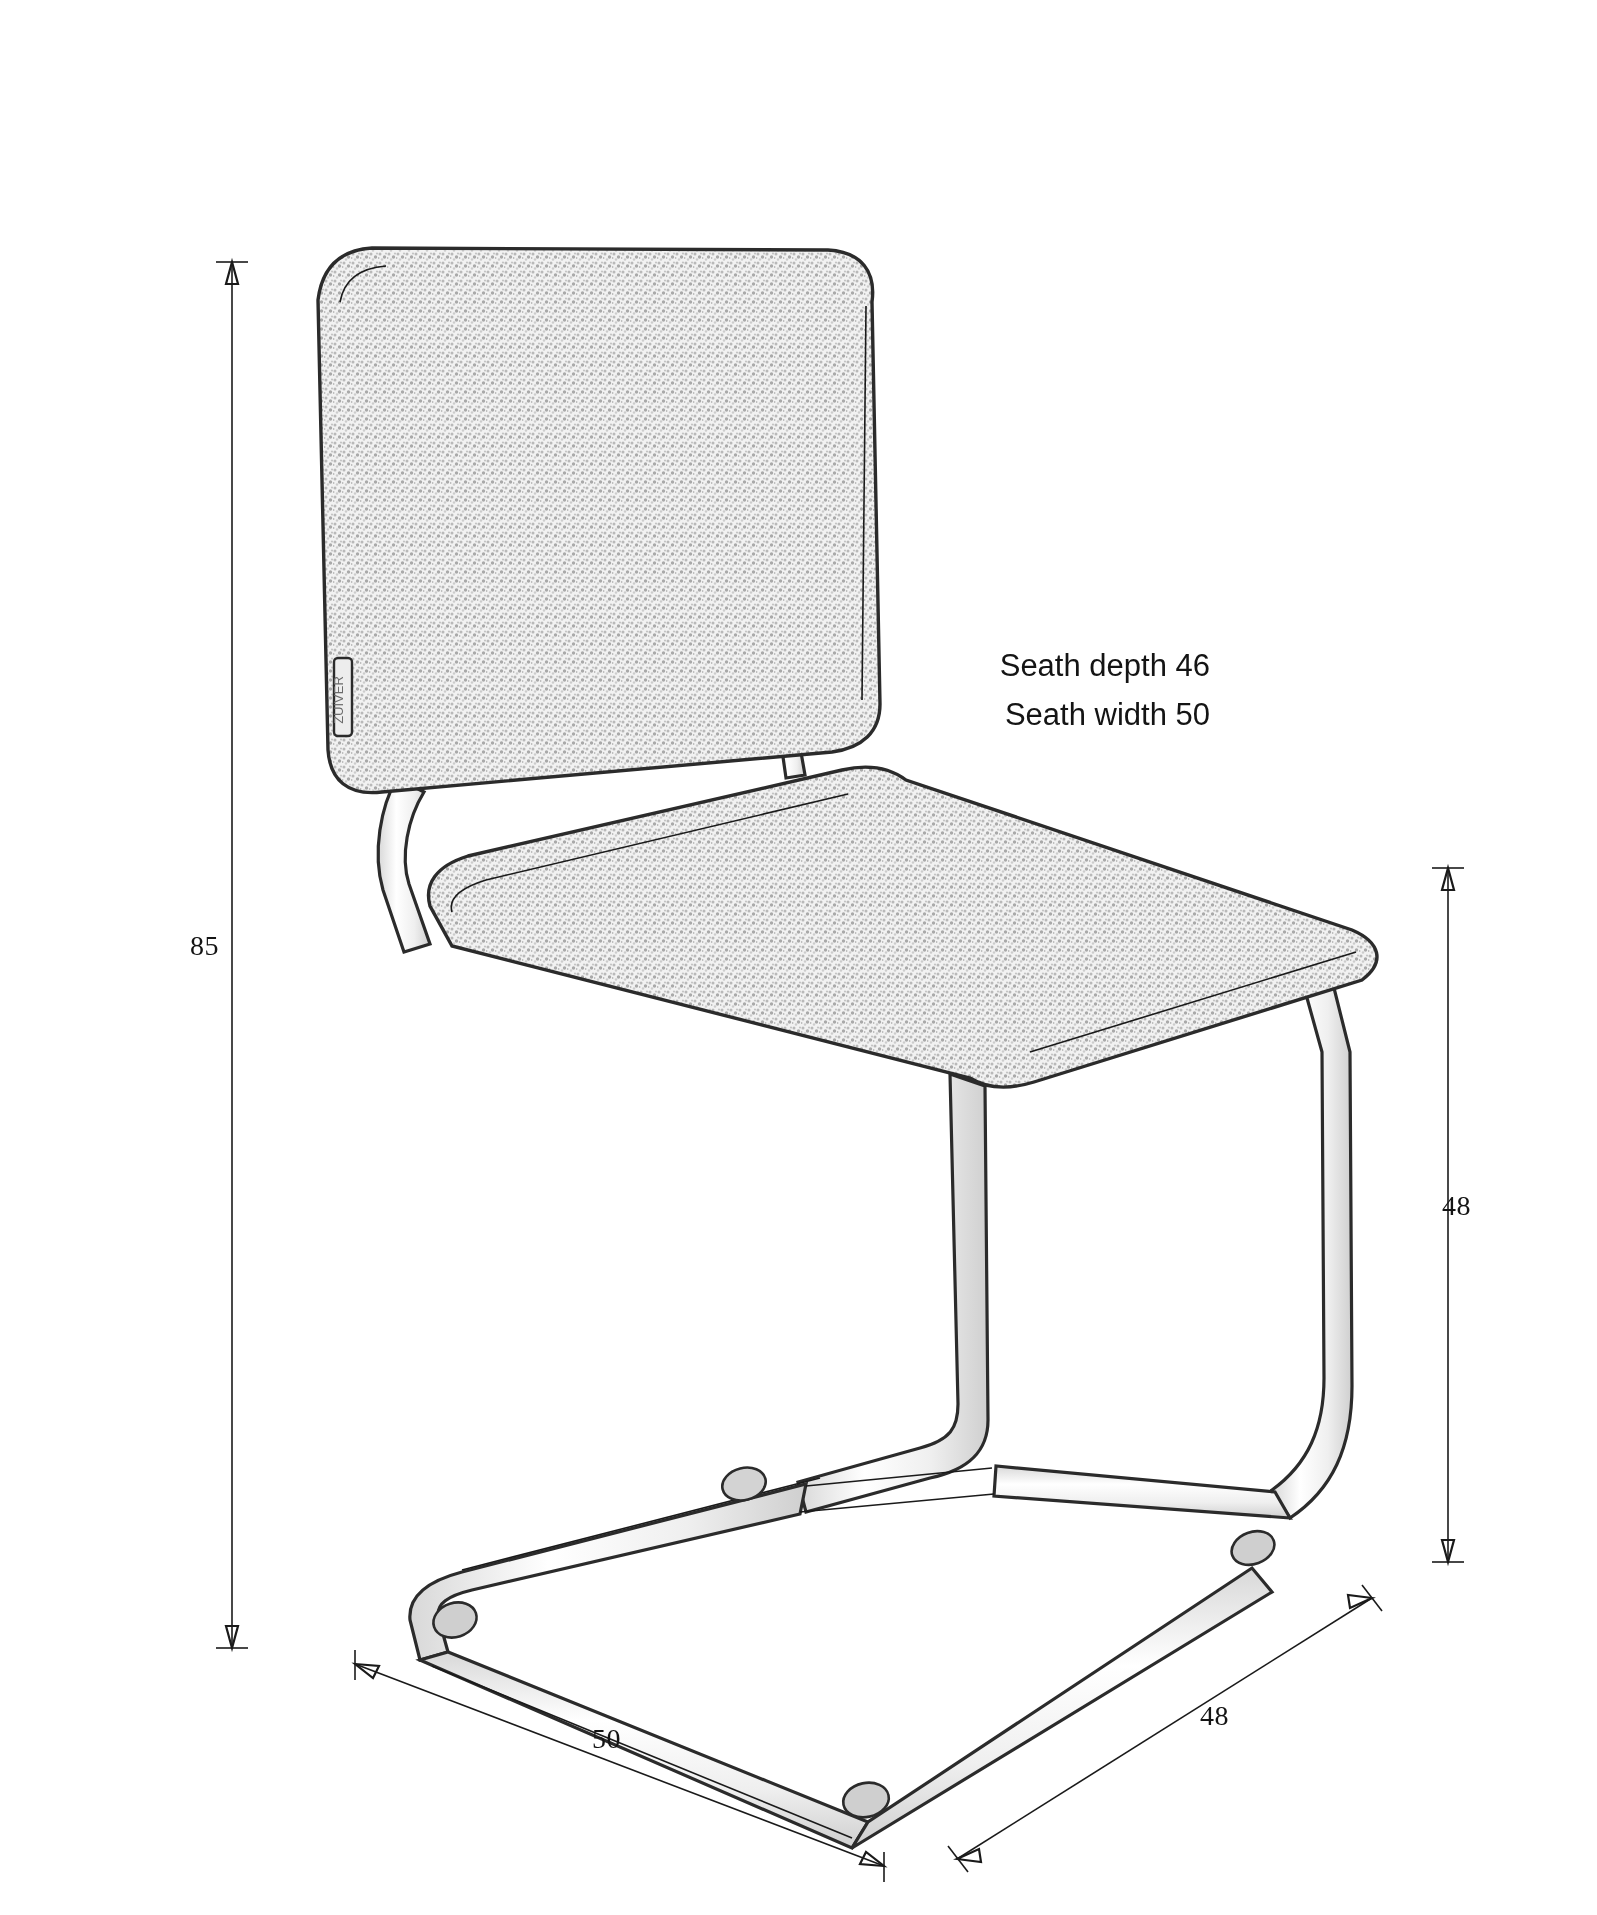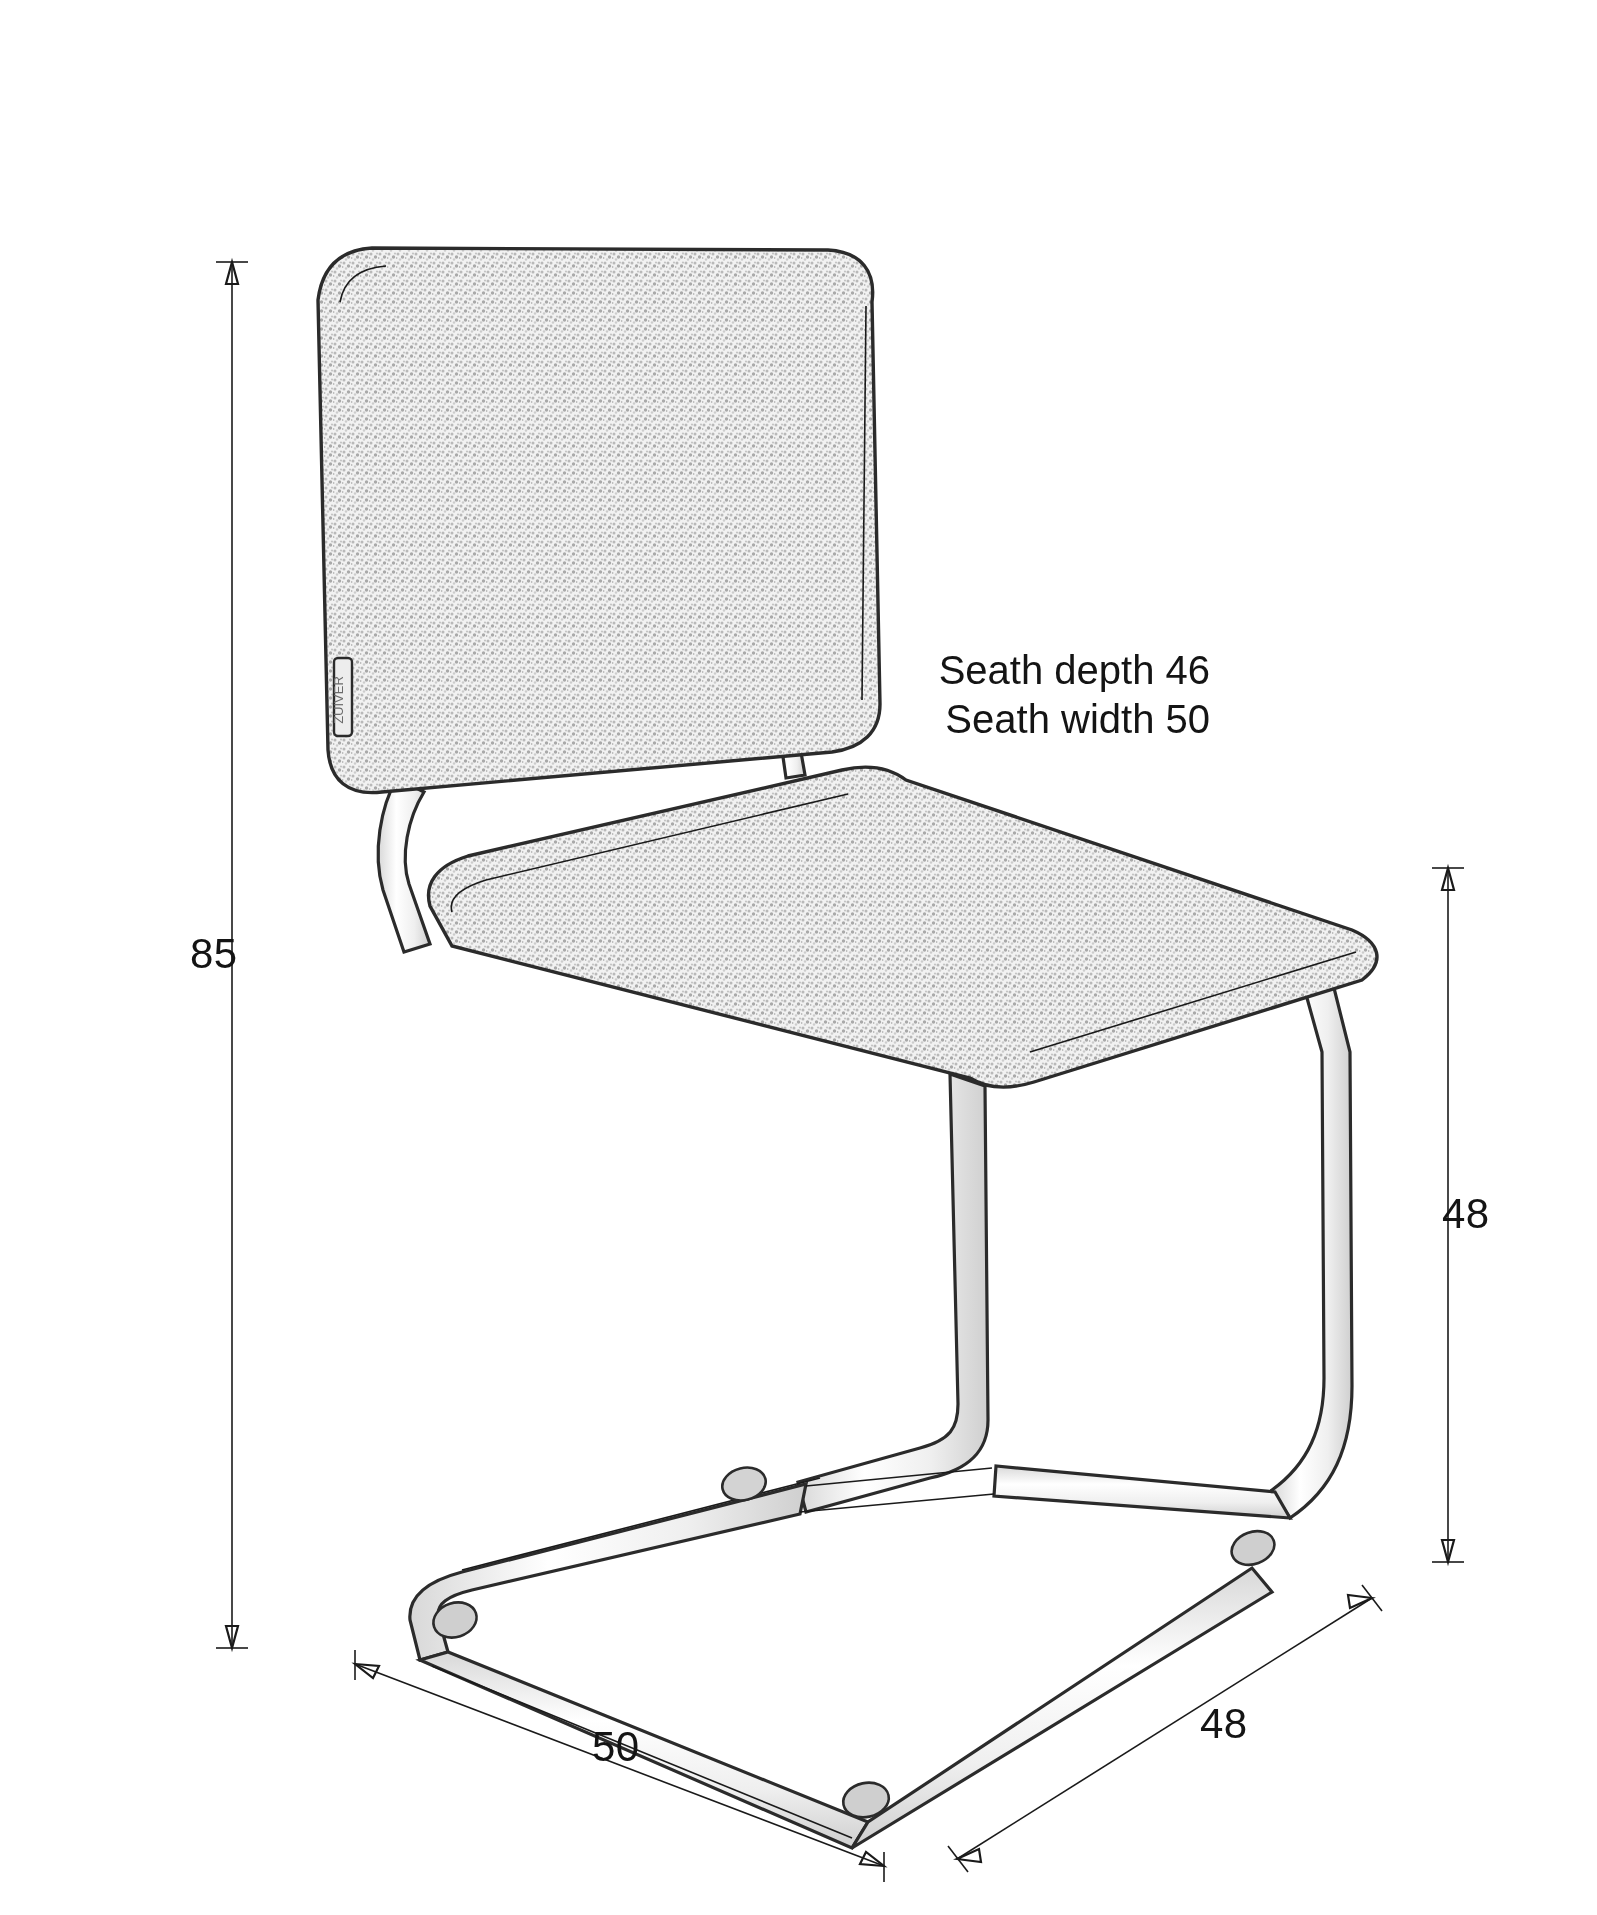--- a/index.html
+++ b/index.html
@@ -16,30 +16,30 @@
     overflow: hidden;
   }
   #stage {
     position: absolute;
     inset: 0;
     width: 1597px;
     height: 1915px;
   }
   .dim-label {
     position: absolute;
-    font-family: Liberation Sans, sans-serif;
-    font-size: 42px;
+    font-family: Liberation Serif, serif;
+    font-size: 28px;
     color: #141414;
     letter-spacing: 0.5px;
     white-space: nowrap;
   }
   .spec-label {
     position: absolute;
     font-family: "Liberation Sans", sans-serif;
-    font-size: 40px;
+    font-size: 31px;
     color: #141414;
     white-space: nowrap;
     text-align: right;
   }
   #spec-depth { right: 387px; top: 648px; }
   #spec-width { right: 387px; top: 697px; text-align: right; }
   #dim-height  { left: 190px;  top: 930px; }
   #dim-seat-h  { left: 1442px; top: 1190px; }
   #dim-width   { left: 592px;  top: 1723px; }
   #dim-depth   { left: 1200px; top: 1700px; }

